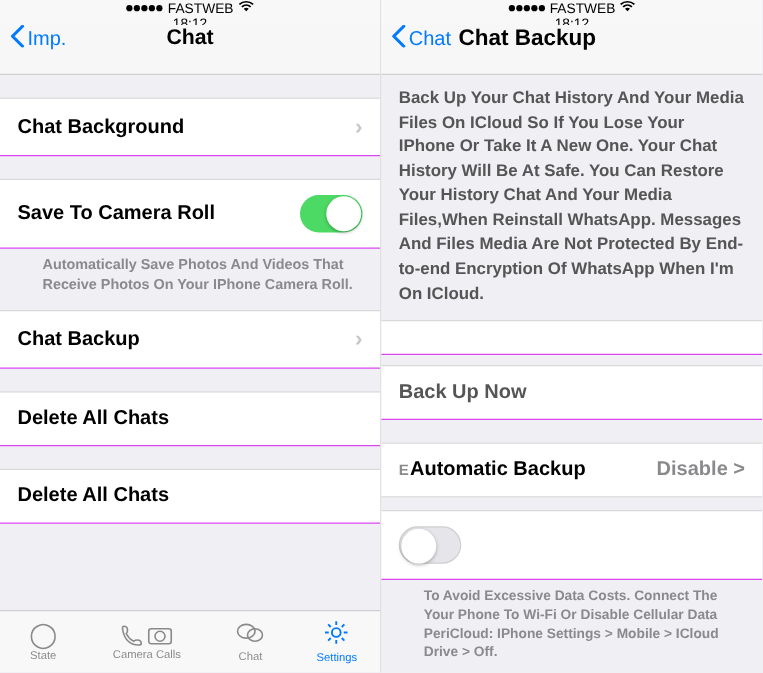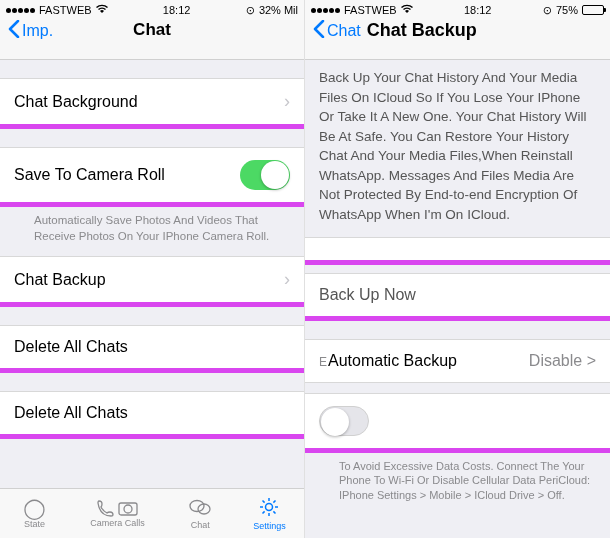--- a/index.html
+++ b/index.html
@@ -20,20 +20,21 @@
       border-right: 1px solid #e0e0e0;
     }
     .status-bar {
       height: 20px;
       font-size: 11px;
       display: flex;
       align-items: center;
       padding: 0 6px;
       color: #000;
       background: #f8f8f8;
+      flex-direction: column;
     }
     .status-carrier { display: flex; align-items: center; gap: 4px; }
     .status-center { flex: 1; text-align: center; }
     .status-right { display: flex; align-items: center; gap: 4px; }
     .nav-bar {
       height: 40px;
       background: #f7f7f7;
       border-bottom: 1px solid #d0d0d0;
       display: flex;
       align-items: flex-start;
@@ -54,26 +55,26 @@
       font-size: 17px;
       font-weight: 600;
       color: #000;
     }
     .nav-title-left {
       font-size: 18px;
       font-weight: 700;
       color: #000;
       margin-left: 6px;
     }
-    .content { flex: 1; overflow: hidden; }
+    .content { flex: 1; overflow: hidden; font-weight: bold; }
     .group-spacer { height: 18px; }
     .cell {
       background: #fff;
       border-top: 1px solid #d8d8d8;
-      border-bottom: 5px solid #d946ef;
+      border-bottom: 1px solid #d946ef;
       padding: 12px 14px;
       display: flex;
       align-items: center;
       justify-content: space-between;
       font-size: 16px;
       color: #000;
     }
     .cell + .cell { border-top: none; }
     .cell-label { font-size: 16px; }
     .chevron { color: #c7c7cc; font-size: 18px; }

